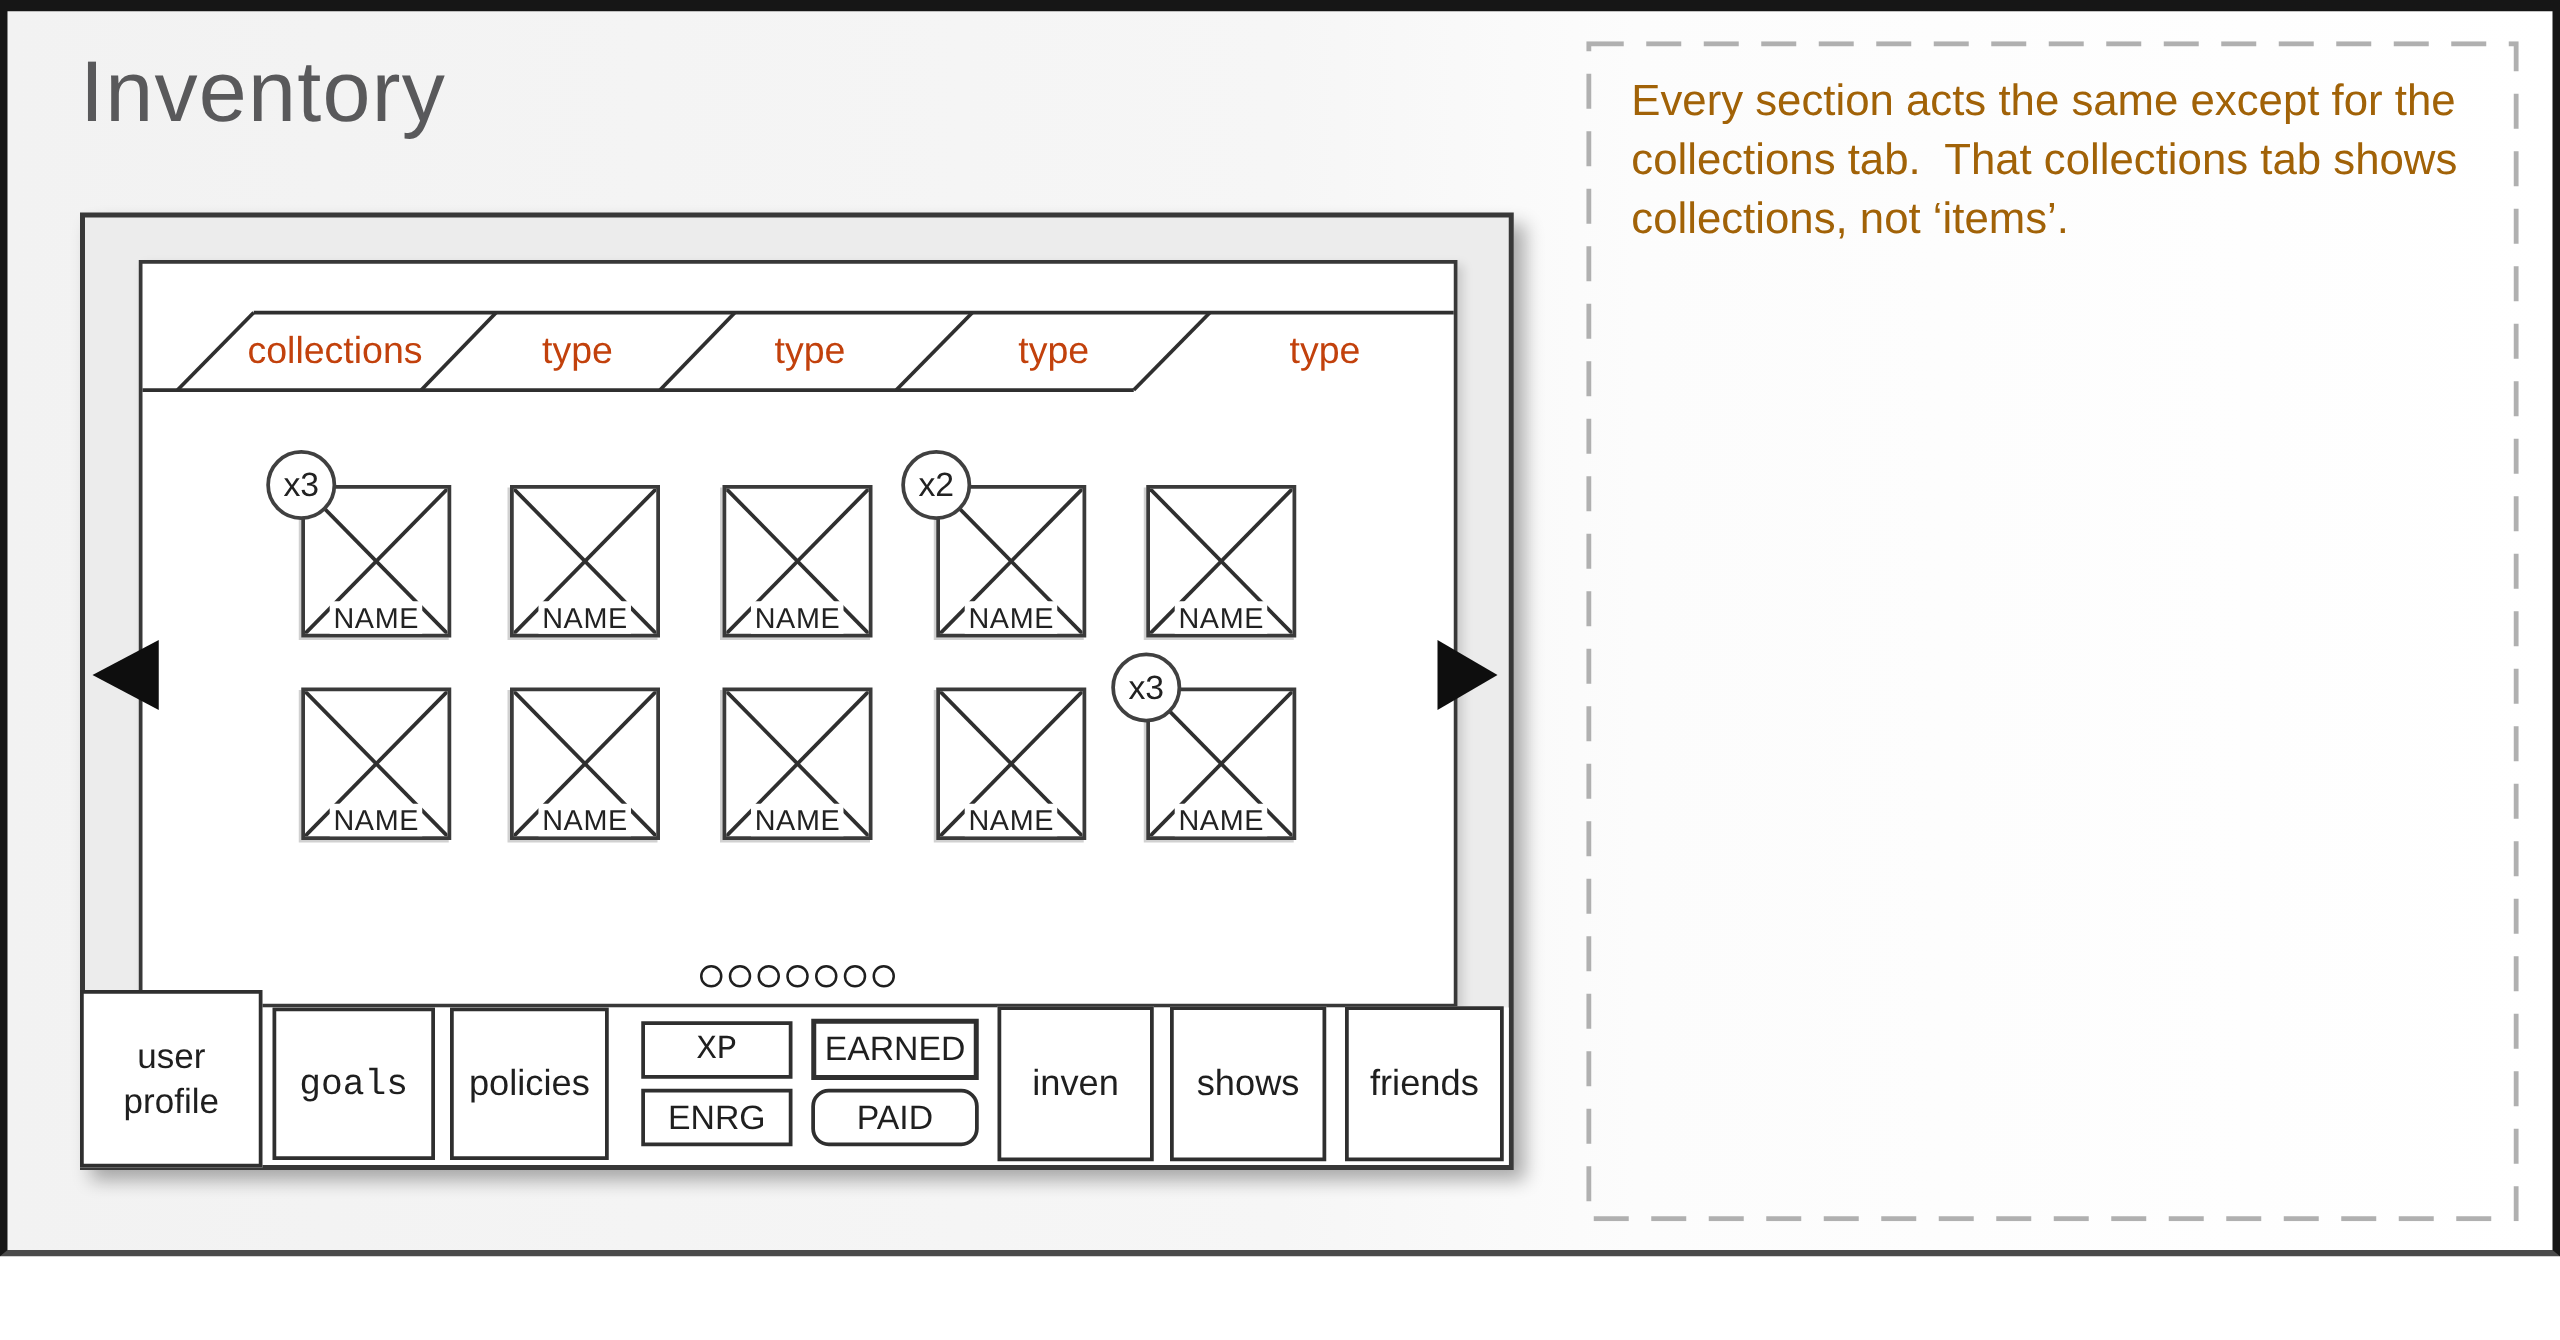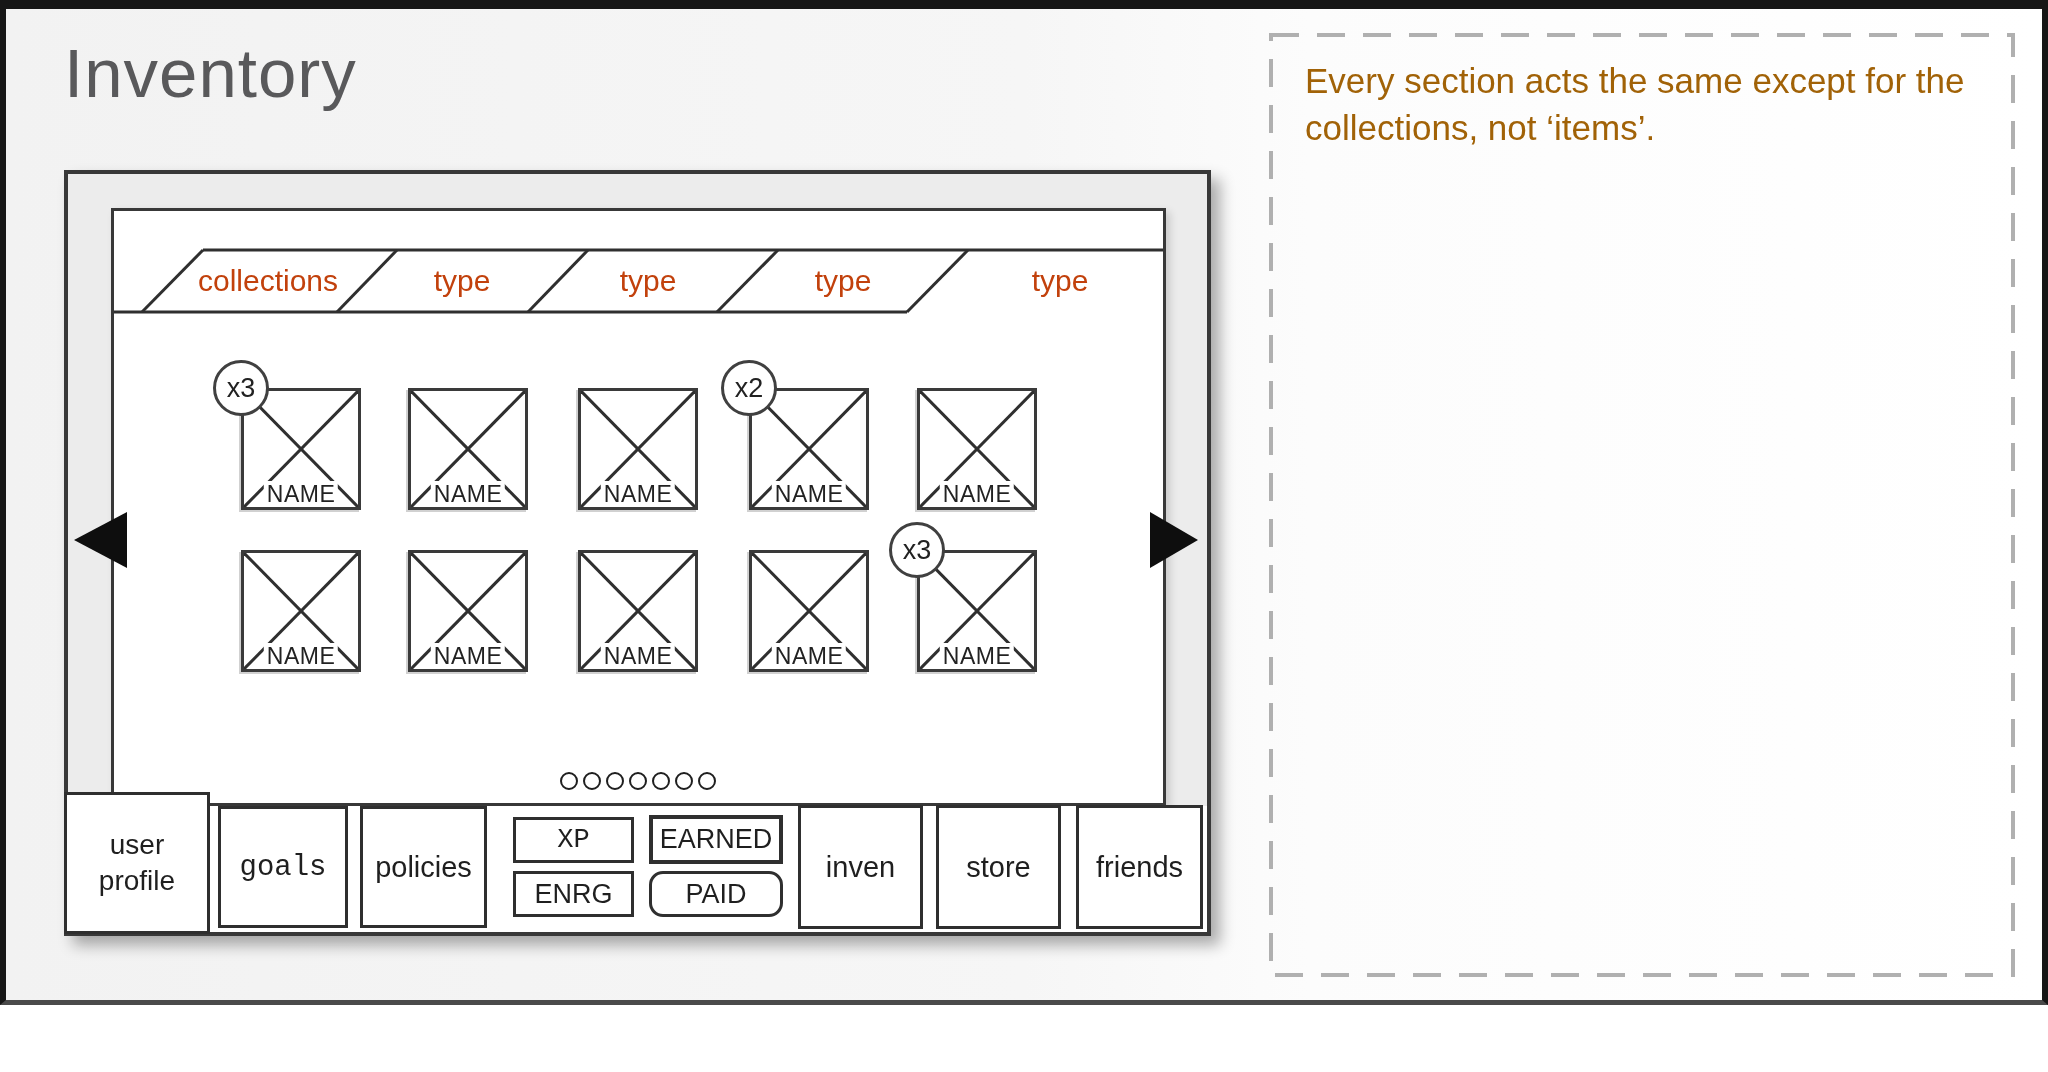--- a/index.html
+++ b/index.html
@@ -191,27 +191,28 @@
   <div class="abs bar"></div>
 
   <div class="abs bbtn user-profile">user profile</div>
   <div class="abs bbtn btn-goals">goals</div>
   <div class="abs bbtn btn-policies">policies</div>
   <div class="abs bbtn stat btn-xp">XP</div>
   <div class="abs bbtn stat btn-enrg">ENRG</div>
   <div class="abs bbtn stat btn-earned">EARNED</div>
   <div class="abs bbtn stat btn-paid">PAID</div>
   <div class="abs bbtn btn-inven">inven</div>
-  <div class="abs bbtn btn-store">store</div>
+  <div class="abs bbtn btn-store">shows</div>
   <div class="abs bbtn btn-friends">friends</div>
 
   <div class="abs note">
     <svg width="746" height="944">
       <rect x="2" y="2" width="742" height="940" fill="none" stroke="#b0b0b0" stroke-width="4" stroke-dasharray="28 18"></rect>
     </svg>
     <div class="note-text">
       <div class="note-line">Every section acts the same except for the</div>
+      <div class="note-line">collections tab.  That collections tab shows</div>
       <div class="note-line">collections, not ‘items’.</div>
     </div>
   </div>
 
 
 </div>
 
 </body></html>

